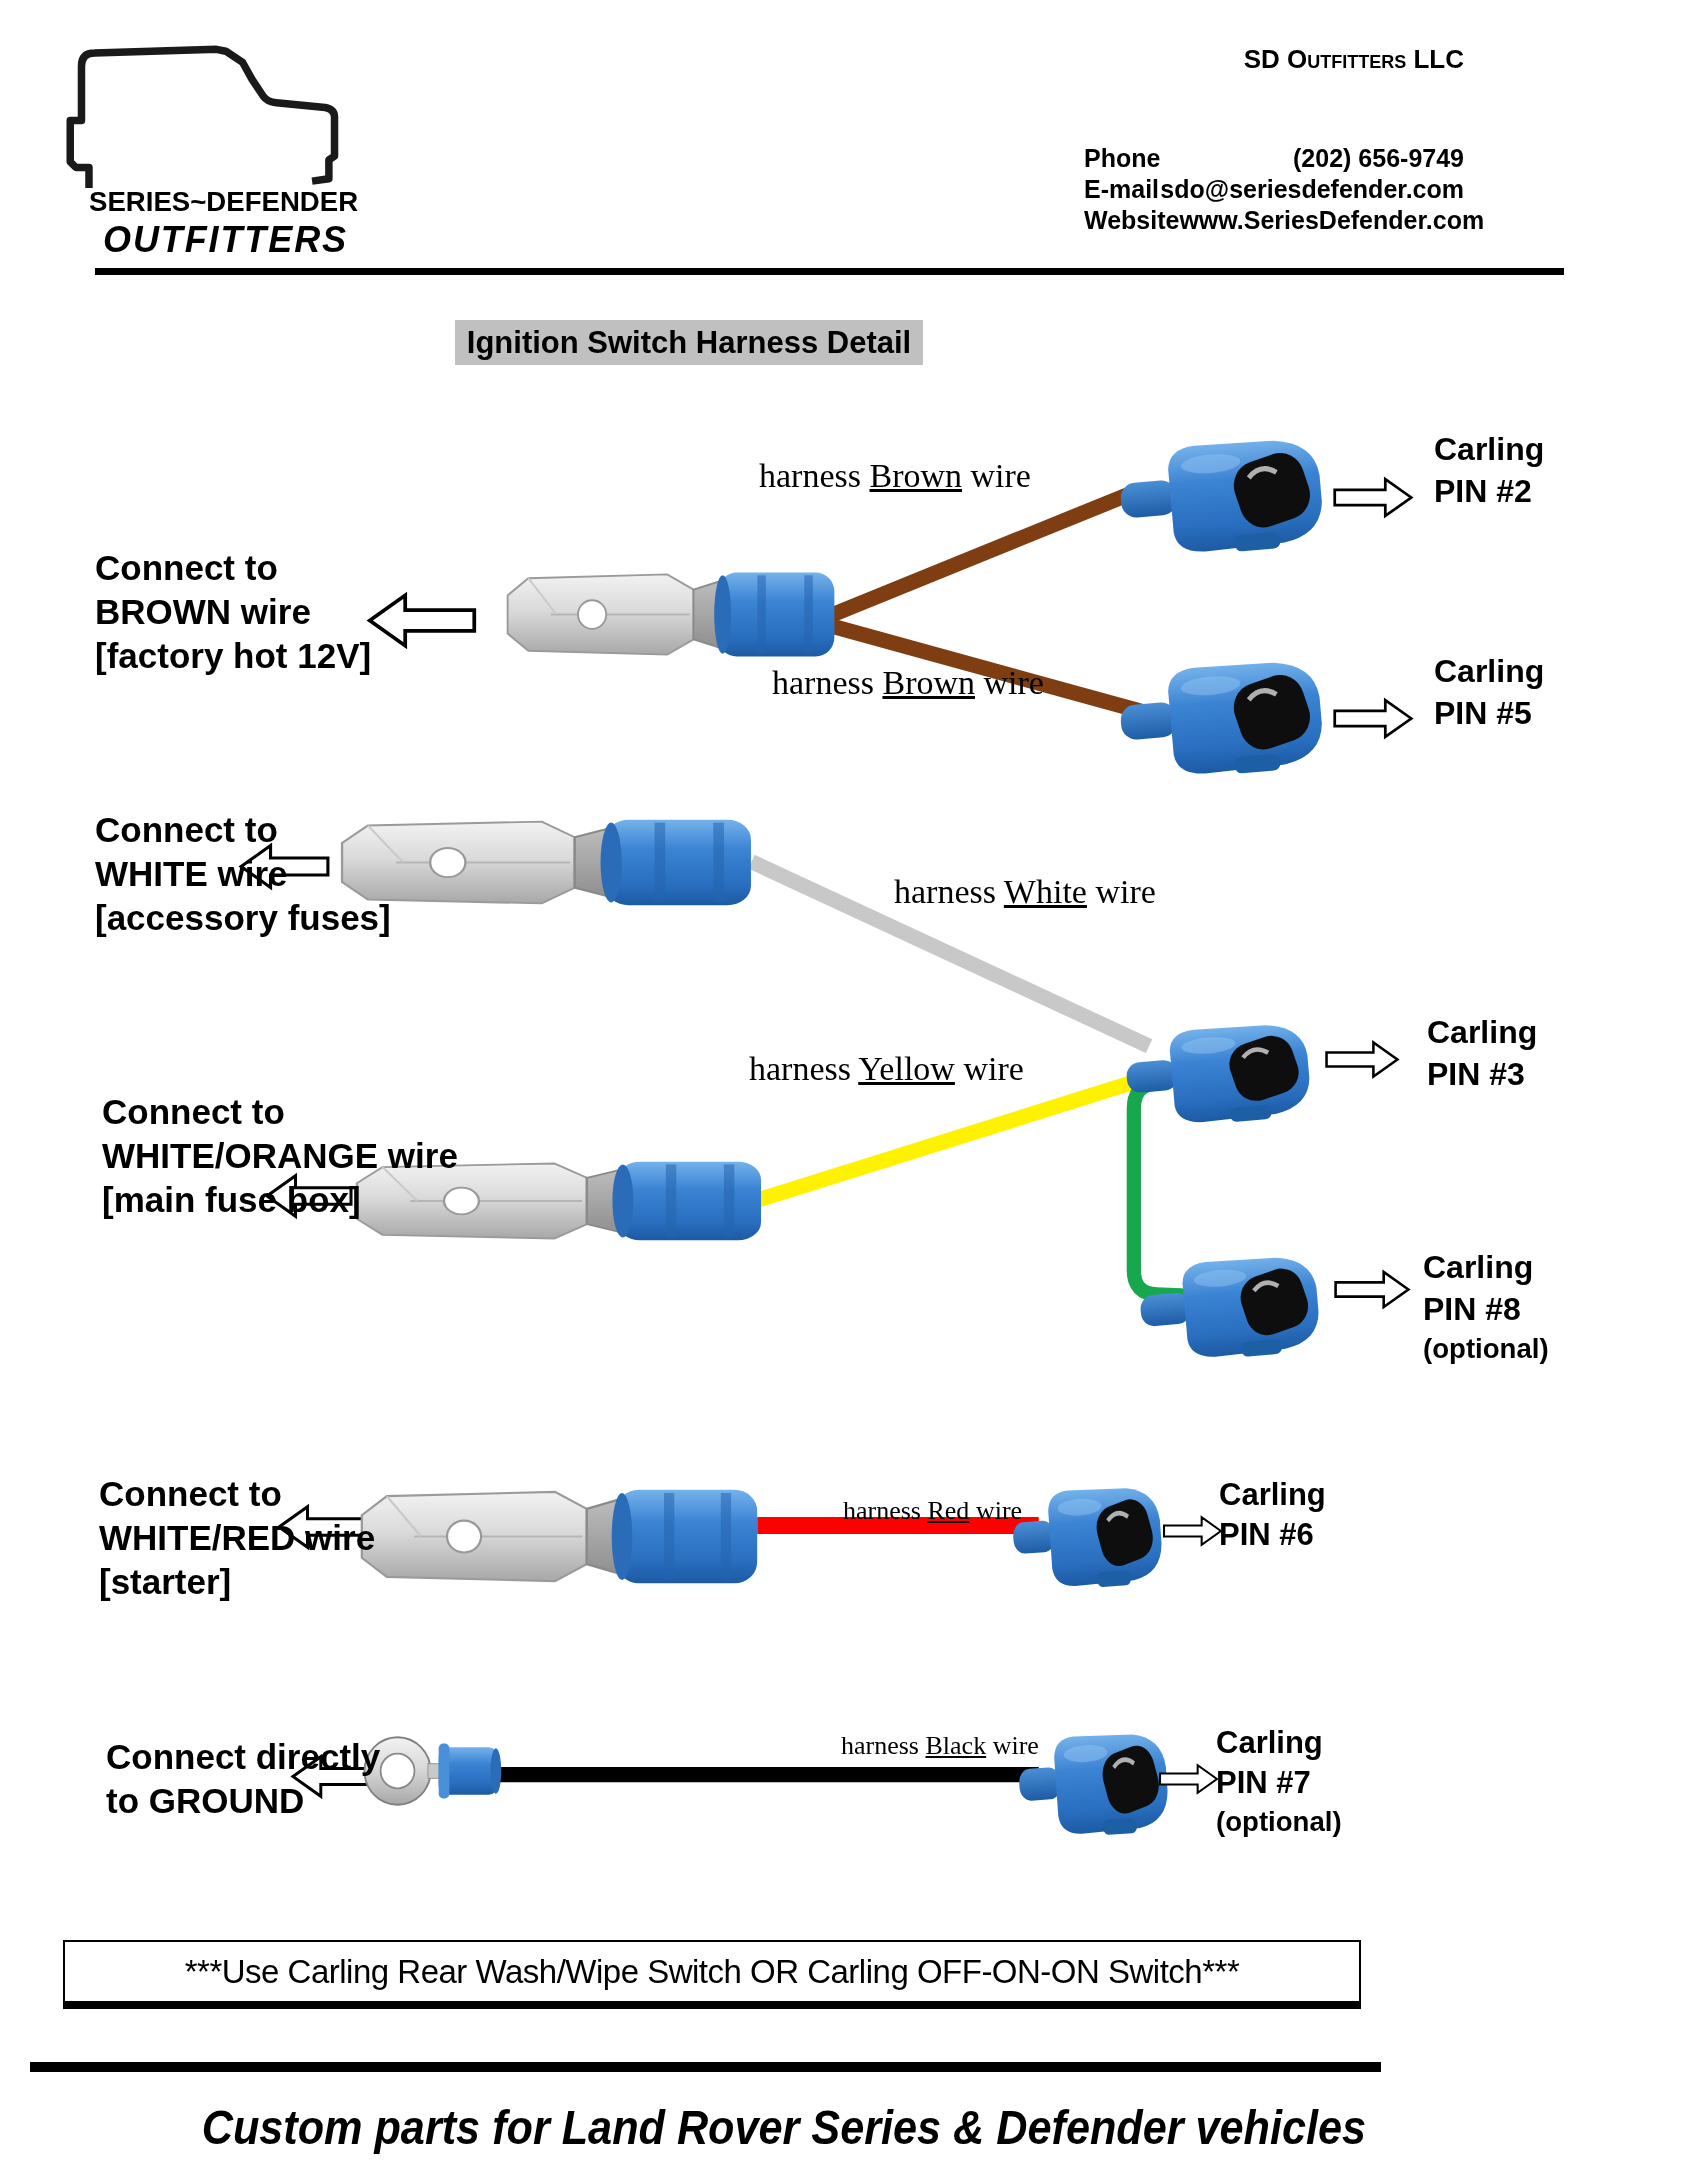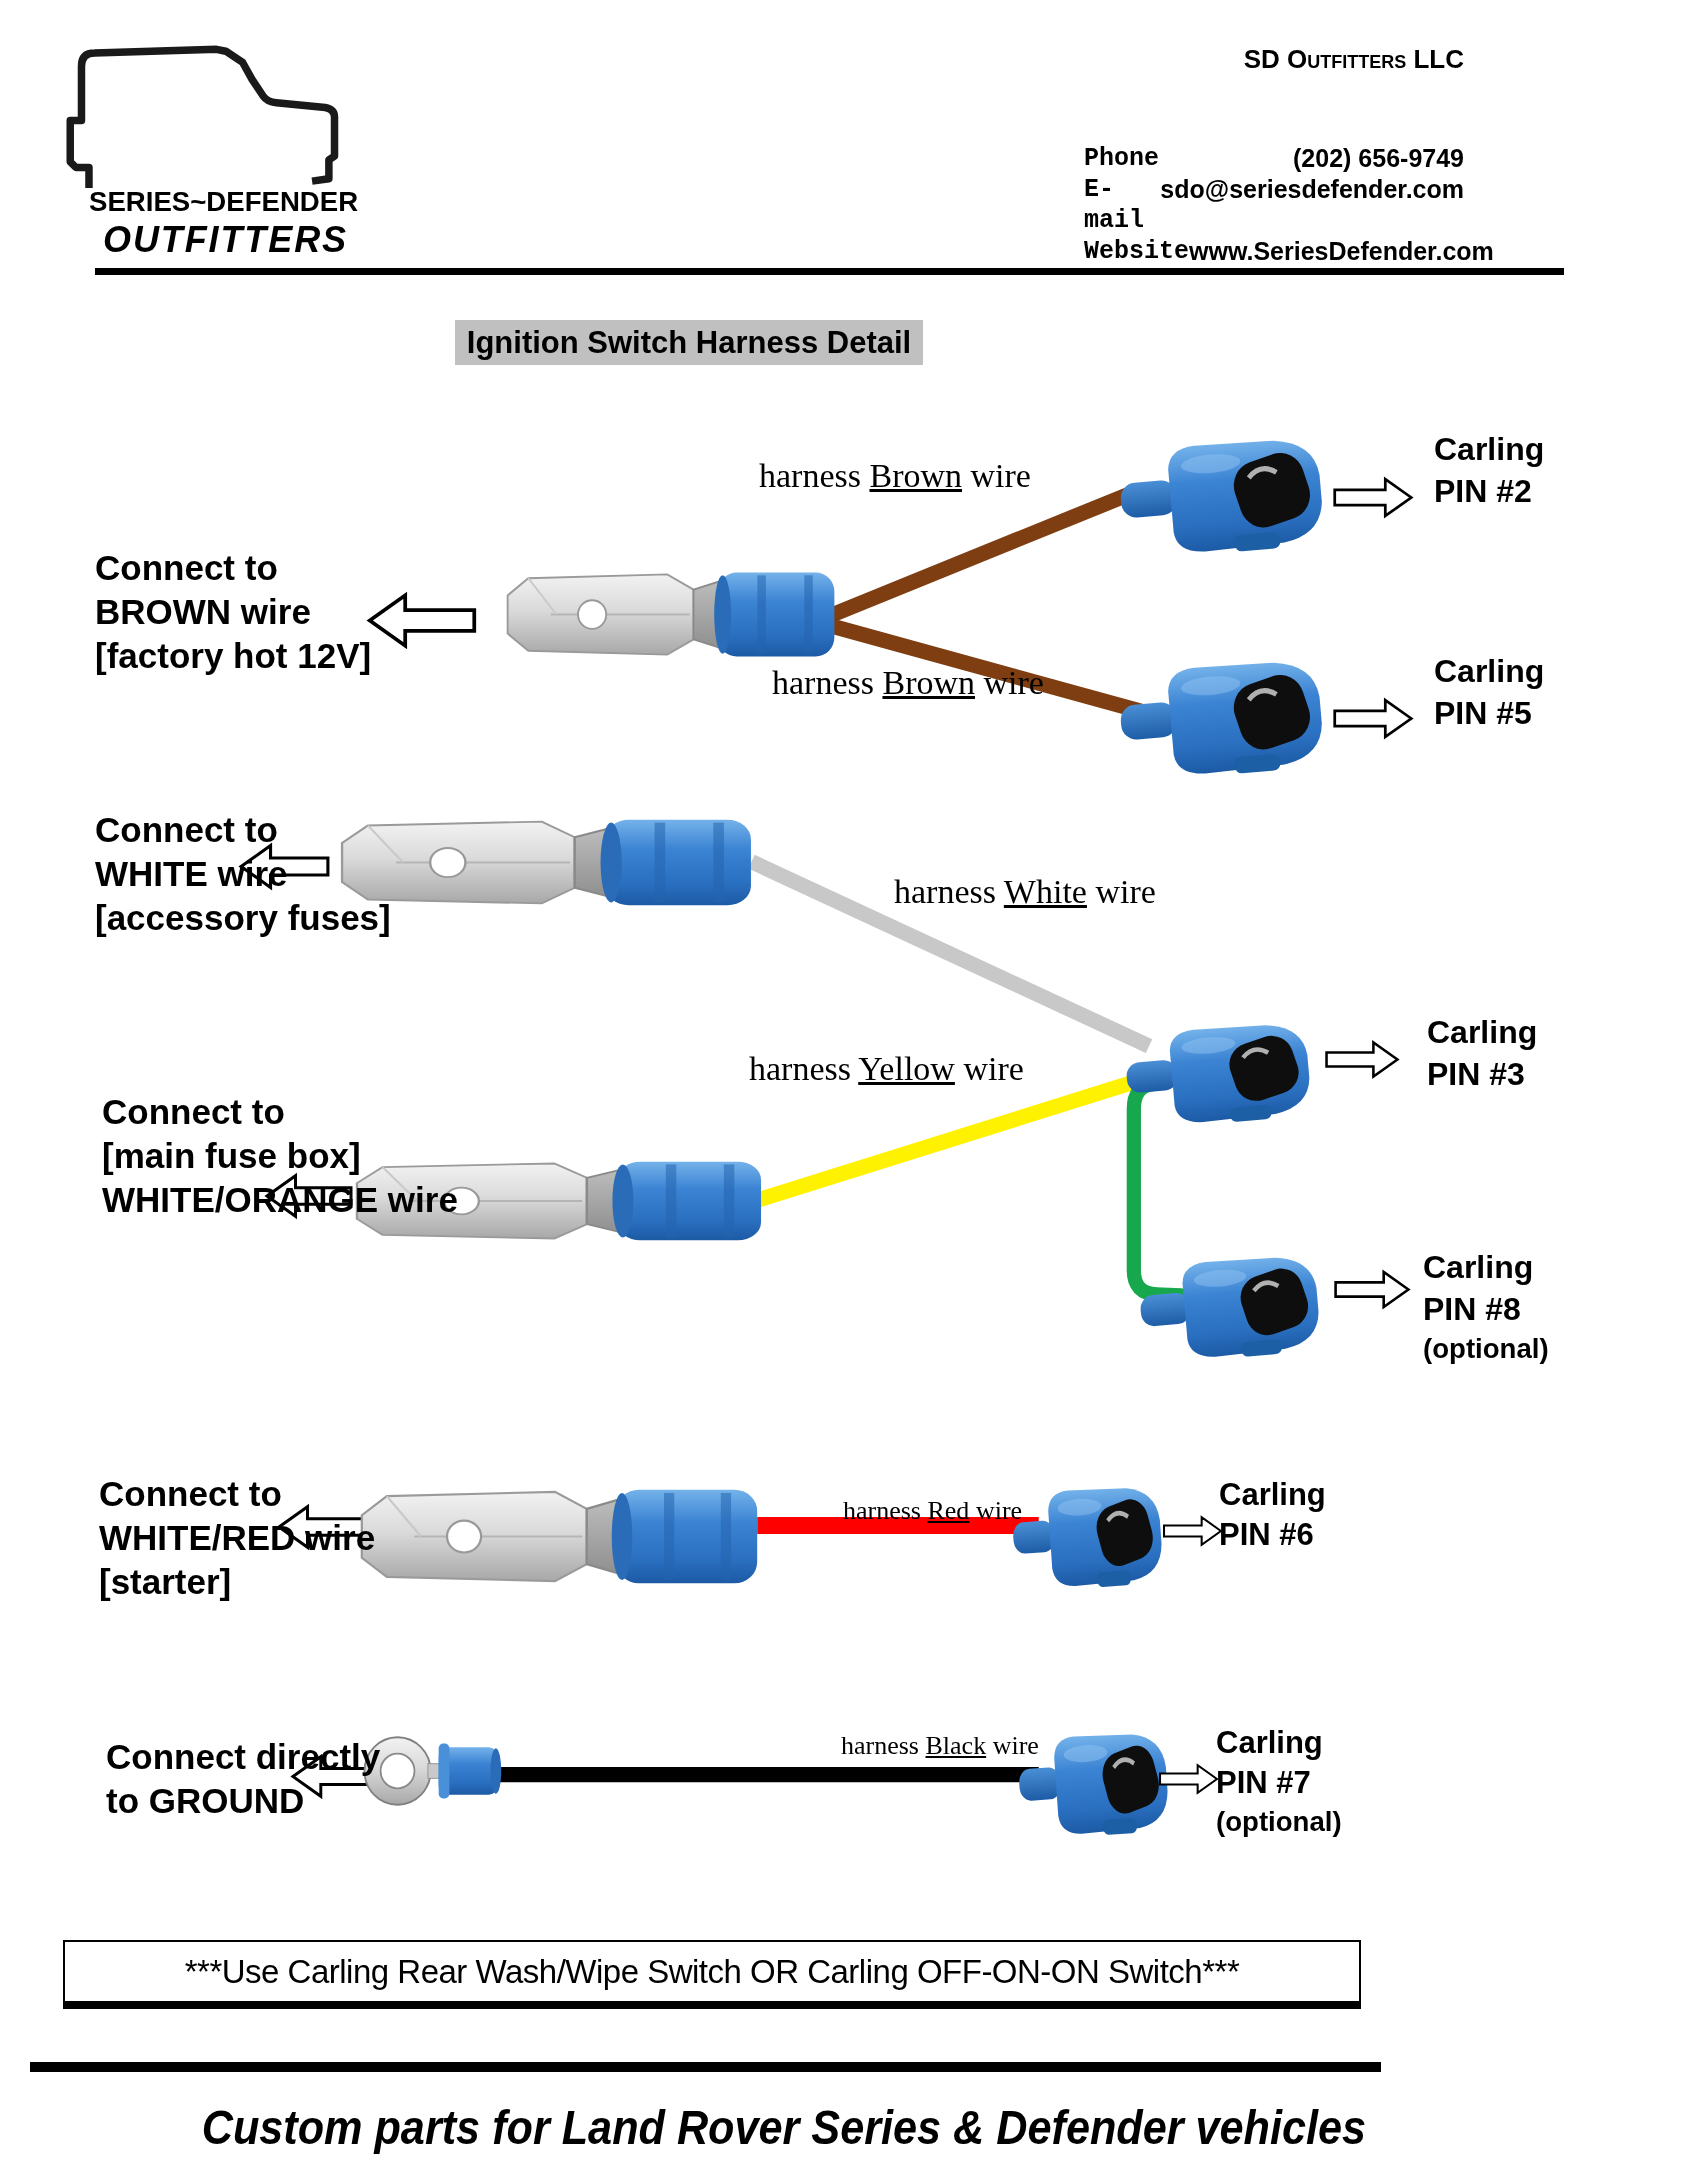--- a/index.html
+++ b/index.html
@@ -6,21 +6,21 @@
   .page{position:relative;width:1698px;height:2176px;background:#ffffff;
         font-family:"Liberation Sans",sans-serif;color:#000;overflow:hidden;}
   .abs{position:absolute;}
   .z1{z-index:1;} .z2{z-index:2;} .z3{z-index:3;}
 
   
   .logo-text1{font-weight:bold;font-size:27.6px;letter-spacing:0px;white-space:nowrap;}
   .logo-text2{font-weight:bold;font-style:italic;font-size:36px;letter-spacing:1.9px;white-space:nowrap;}
   .company{font-weight:bold;font-size:26px;font-variant:small-caps;text-align:right;}
   .contact-row{display:flex;width:380px;font-weight:bold;font-size:25px;line-height:31px;}
-  .contact-row .lab{width:124px;text-align:left;font-family:Liberation Mono, monospace;}
+  .contact-row .lab{width:124px;text-align:left;}
   .contact-row .val{flex:1;text-align:right;}
   .hrule{background:#000;}
 
   
   .title-box{background:#C0C0C0;font-weight:bold;font-size:31px;padding:4.8px 11.4px;white-space:nowrap;}
 
   
   .connect{font-weight:bold;font-size:35px;line-height:44px;white-space:nowrap;margin-left:32px;}
   .harness{font-family:"Liberation Serif",serif;font-size:34px;white-space:nowrap;}
   .harness.small{font-size:26px;}
@@ -192,22 +192,22 @@
     </svg>
   <svg class="abs z2" style="left:335px;top:808px;width:423px;height:109px;" viewBox="0 0 360 112" preserveAspectRatio="none">
       <use href="#mt"></use>
     </svg>
   <div class="abs z3 harness" style="left:894px;top:873px;">
     <span>harness </span><span class="u">White</span><span> wire</span>
   </div>
 
   <div class="abs z3 connect" style="left:70px;top:1090px;">
     <div>Connect to</div>
+    <div>WHITE/ORANGE wire</div>
     <div>[main fuse box]</div>
-    <div>WHITE/ORANGE wire</div>
   </div>
   <svg class="abs z2" style="left:264px;top:1170px;width:90px;height:52px;" viewBox="0 0 120 64">
       <use href="#al"></use>
     </svg>
   <svg class="abs z2" style="left:350px;top:1151px;width:418px;height:100px;" viewBox="0 0 360 112" preserveAspectRatio="none">
       <use href="#mt"></use>
     </svg>
   <div class="abs z3 harness" style="left:749px;top:1050px;">
     <span>harness </span><span class="u">Yellow</span><span> wire</span>
   </div>

